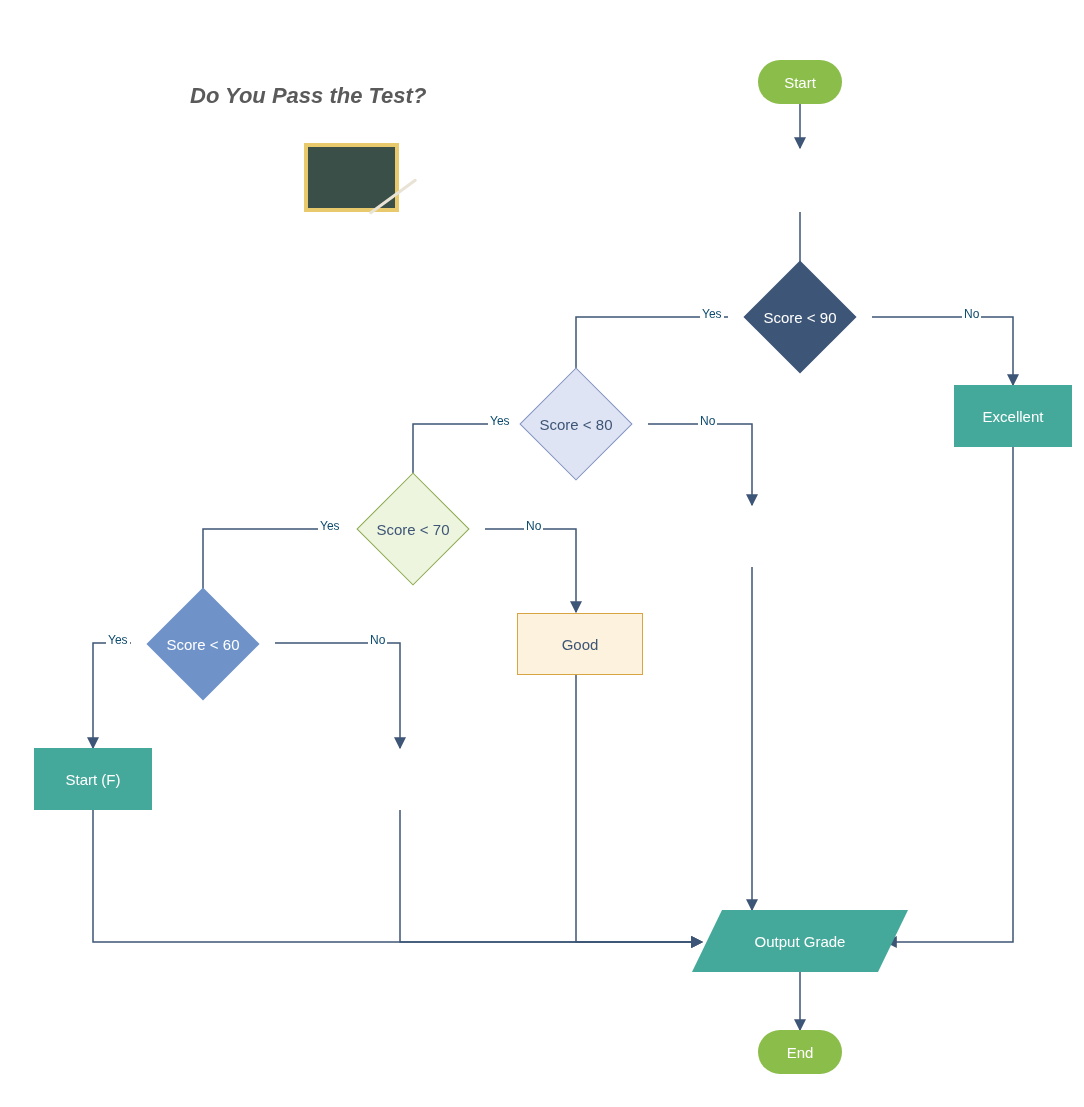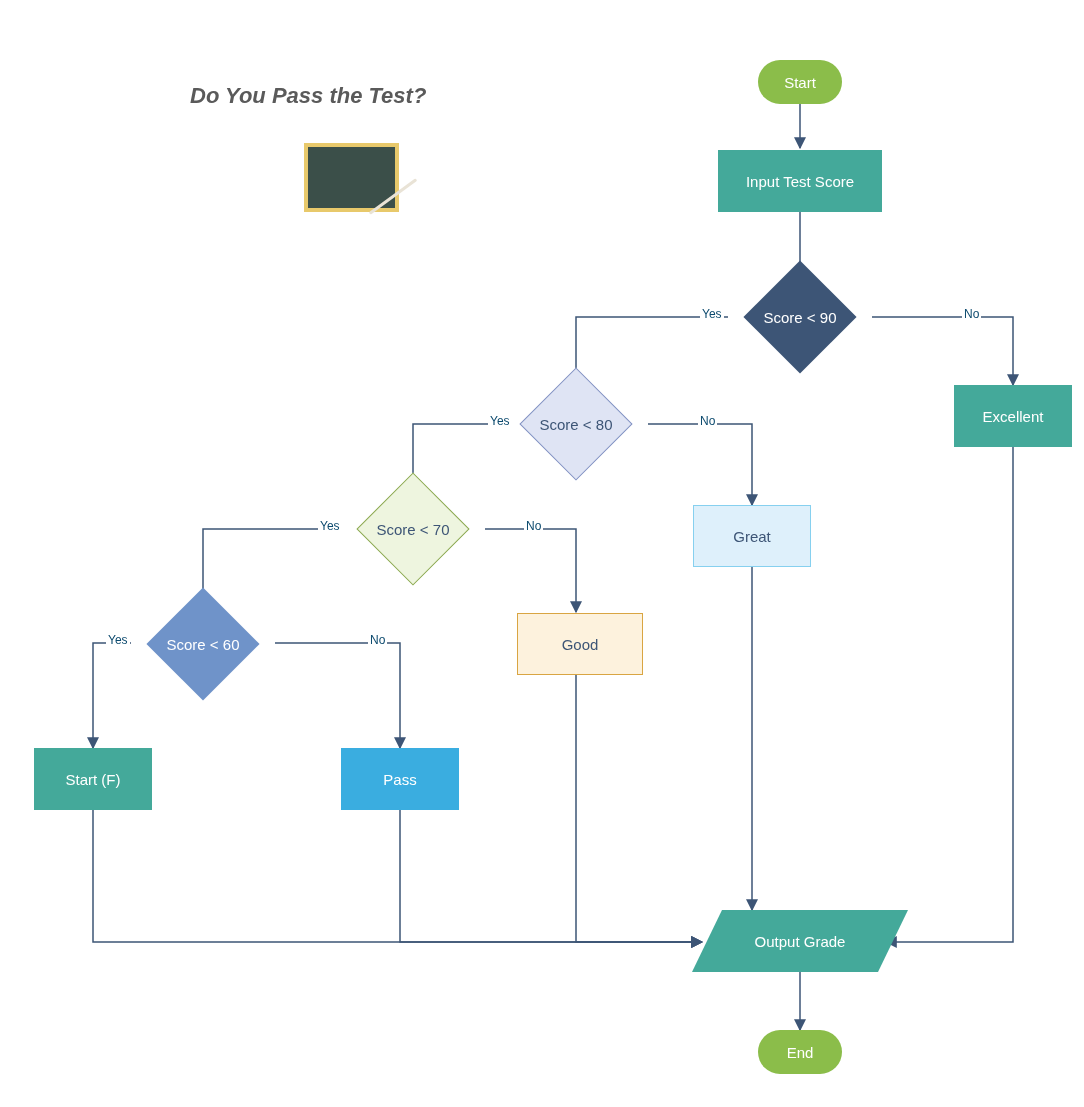--- a/index.html
+++ b/index.html
@@ -75,34 +75,25 @@
   <div class="edge-label" style="left:106px;top:633px">Yes</div>
   <div class="edge-label" style="left:368px;top:633px">No</div>
 
   <div class="node terminator" style="left:758px;top:60px;width:84px;height:44px;background:#8bbd4a">
     <span>Start</span>
   </div>
   <div class="node terminator" style="left:758px;top:1030px;width:84px;height:44px;background:#8bbd4a">
     <span>End</span>
   </div>
 
-  <div class="node process" style="left:718px;top:150px;width:164px;height:62px;background:#44a99a">
-    <span>Input Test Score</span>
-  </div>
   <div class="node process" style="left:954px;top:385px;width:118px;height:62px;background:#44a99a">
     <span>Excellent</span>
   </div>
-  <div class="node process" style="left:693px;top:505px;width:118px;height:62px;background:#def0fb;border:1px solid #86d0ef;color:#3d5576">
-    <span>Great</span>
-  </div>
   <div class="node process" style="left:517px;top:613px;width:126px;height:62px;background:#fdf2dd;border:1px solid #d9a542;color:#3d5576">
     <span>Good</span>
-  </div>
-  <div class="node process" style="left:341px;top:748px;width:118px;height:62px;background:#3aade0">
-    <span>Pass</span>
   </div>
   <div class="node process" style="left:34px;top:748px;width:118px;height:62px;background:#44a99a">
     <span>Start (F)</span>
   </div>
 
   <svg style="position:absolute;left:692px;top:910px" width="216" height="62">
     <polygon points="30,0 216,0 186,62 0,62" fill="#44a99a"></polygon>
   </svg>
   <div class="node" style="left:692px;top:910px;width:216px;height:62px;color:#fff">
     <span>Output Grade</span>

